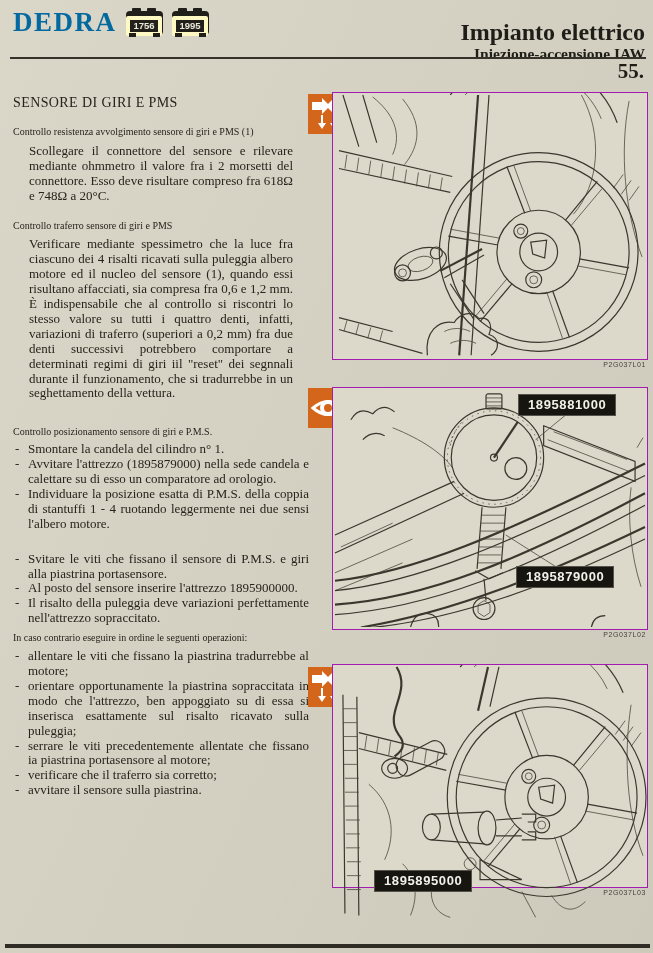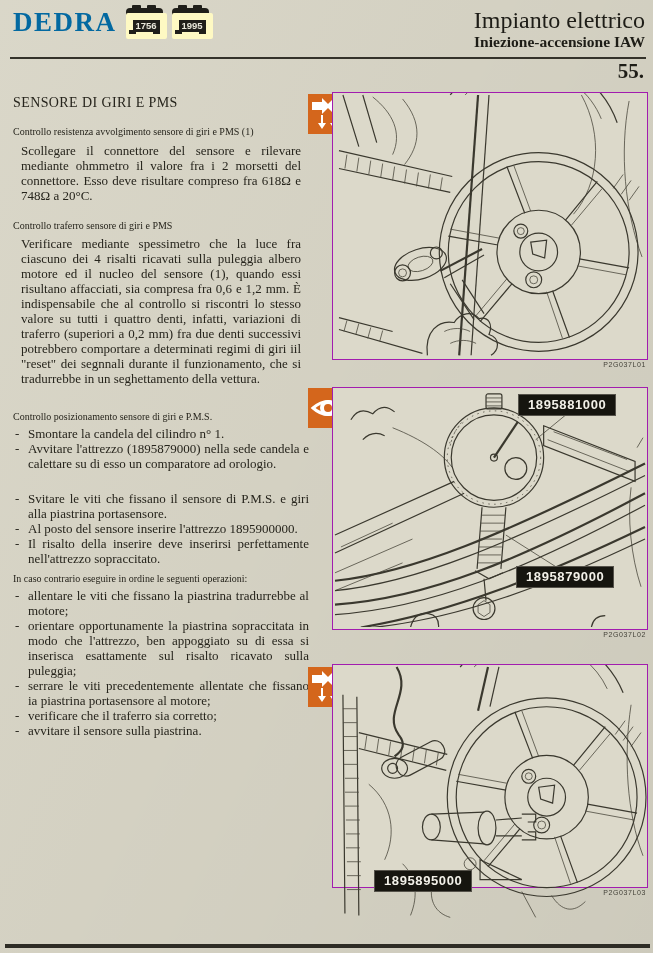--- a/index.html
+++ b/index.html
@@ -18,40 +18,40 @@
   .header { position:absolute; top:7px; left:13px; right:8px; height:50px; }
   .brand { display:inline-block; font-weight:bold; font-size:27px; letter-spacing:1.5px; color:#0369a1;text-align:center; }
   .badge { display:inline-block; position:relative; width:37px; height:24px; background:#201f1a;
            border-radius:4px; margin-left:9px; vertical-align:2px; text-align:center; }
   .badge::before { content:""; position:absolute; top:-3px; left:6px; width:9px; height:4px;
            background:#201f1a; border-radius:1px; box-shadow:15px 0 0 #201f1a; }
   .badge::after { content:""; position:absolute; bottom:-2px; left:3px; width:7px; height:4px;
            background:#201f1a; box-shadow:24px 0 0 #201f1a; }
   .badge em { font-style:normal; display:inline-block; margin-top:5px;
            font:bold 9.5px "Liberation Sans", sans-serif; color:#e9e7da;
-           border:7px solid #fef9c3; border-radius:2px; padding:0 3px; line-height:12px; }
+           border:4px solid #fef9c3; border-radius:2px; padding:0 3px; line-height:12px; }
   .titles { position:absolute; right:0; top:0; text-align:right; color:#1e1d17; }
-  .title { font-weight:normal; font-size:24px; line-height:26px; }
+  .title { font-weight:bold; font-size:24px; line-height:26px;margin-top:12px; }
   .subtitle { font-weight:bold; font-size:15.5px; line-height:17px; }
   .rule-top { position:absolute; top:57px; left:10px; right:7px; border-top:2px solid #34322a; }
   .page-num { position:absolute; top:59px; right:9px; font-weight:bold; font-size:21px; color:#1e1d17; }
   .rule-bottom { position:absolute; top:944px; left:5px; right:3px; border-top:4px solid #2e2c25; }
 
   
   .left-col { position:absolute; left:13px; top:96px; width:296px;
     font-size:13px; line-height:14.9px; text-align:justify; }
   .left-col h1 { margin:0; font-size:14px; letter-spacing:.4px; font-weight:normal; }
   .left-col h2 { margin:0; font-size:10px; font-weight:normal; }
   .h-resist { margin-top:14px !important; }
   .p-resist { margin-top:4px !important; }
   .h-traferro { margin-top:16px !important; }
   .p-traferro { margin-top:3px !important; }
   .h-posiz { margin-top:24px !important; }
   .h-incaso { margin-top:5px !important; }
-  .left-col p { margin:8px; }
+  .left-col p { margin:16px; }
   .left-col ul { margin:2px 0 0; padding:0; list-style:none; }
   .g4 { margin-top:20px !important; }
   .g5 { margin-top:3px !important; }
   .left-col li { position:relative; padding-left:15px; }
   .left-col li::before { content:"-"; position:absolute; left:2px; top:0; }
 
   
   .op-icon { position:absolute; left:308px; width:40px; height:40px; }
   .op-icon svg { display:block; }
   .icon1 { top:94px; } .icon2 { top:388px; } .icon3 { top:667px; }
@@ -96,26 +96,27 @@
   <h2 class="h-resist">Controllo resistenza avvolgimento sensore di giri e PMS (1)</h2>
   <p class="p-resist">Scollegare il connettore del sensore e rilevare mediante ohmmetro il valore fra i 2 morsetti del connettore. Esso deve risultare compreso fra 618Ω e 748Ω a 20°C.</p>
 
   <h2 class="h-traferro">Controllo traferro sensore di giri e PMS</h2>
   <p class="p-traferro">Verificare mediante spessimetro che la luce fra ciascuno dei 4 risalti ricavati sulla puleggia albero motore ed il nucleo del sensore (1), quando essi risultano affacciati, sia compresa fra 0,6 e 1,2 mm. È indispensabile che al controllo si riscontri lo stesso valore su tutti i quattro denti, infatti, variazioni di traferro (superiori a 0,2 mm) fra due denti successivi potrebbero comportare a determinati regimi di giri iil "reset" dei segnnali durante il funzionamento, che si tradurrebbe in un seghettamento della vettura.</p>
 
   <h2 class="h-posiz">Controllo posizionamento sensore di giri e P.M.S.</h2>
   <ul>
     <li>Smontare la candela del cilindro n° 1.</li>
     <li>Avvitare l'attrezzo (1895879000) nella sede candela e calettare su di esso un comparatore ad orologio.</li>
+    <li>Individuare la posizione esatta di P.M.S. della coppia di stantuffi 1 - 4 ruotando leggermente nei due sensi l'albero motore.</li>
   </ul>
 
   <ul class="g4">
     <li>Svitare le viti che fissano il sensore di P.M.S. e giri alla piastrina portasensore.</li>
     <li>Al posto del sensore inserire l'attrezzo 1895900000.</li>
-    <li>Il risalto della inserire deve inserirsi perfettamente nell'attrezzo sopraccitato.</li>
+    <li>Il risalto della puleggia deve variazioni perfettamente nell'attrezzo sopraccitato.</li>
   </ul>
 
   <h2 class="h-incaso">In caso contrario eseguire in ordine le seguenti operazioni:</h2>
   <ul class="g5">
     <li>allentare le viti che fissano la piastrina tradurrebbe al motore;</li>
     <li>orientare opportunamente la piastrina sopraccitata in modo che l'attrezzo, ben appoggiato su di essa si inserisca esattamente sul risalto ricavato sulla puleggia;</li>
     <li>serrare le viti precedentemente allentate che fissano ia piastrina portasensore al motore;</li>
     <li>verificare che il traferro sia corretto;</li>
     <li>avvitare il sensore sulla piastrina.</li>
   </ul>

